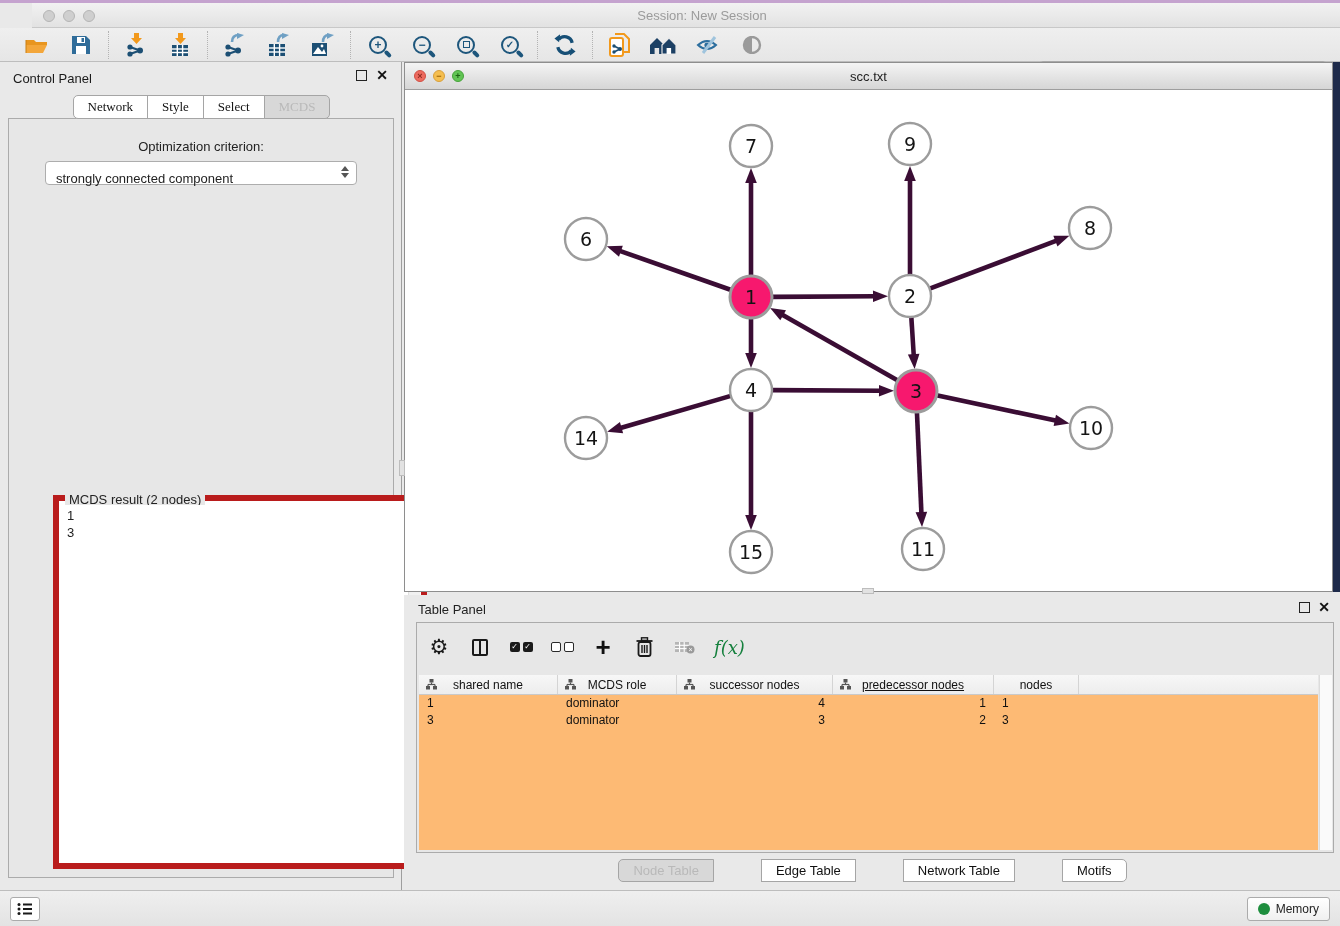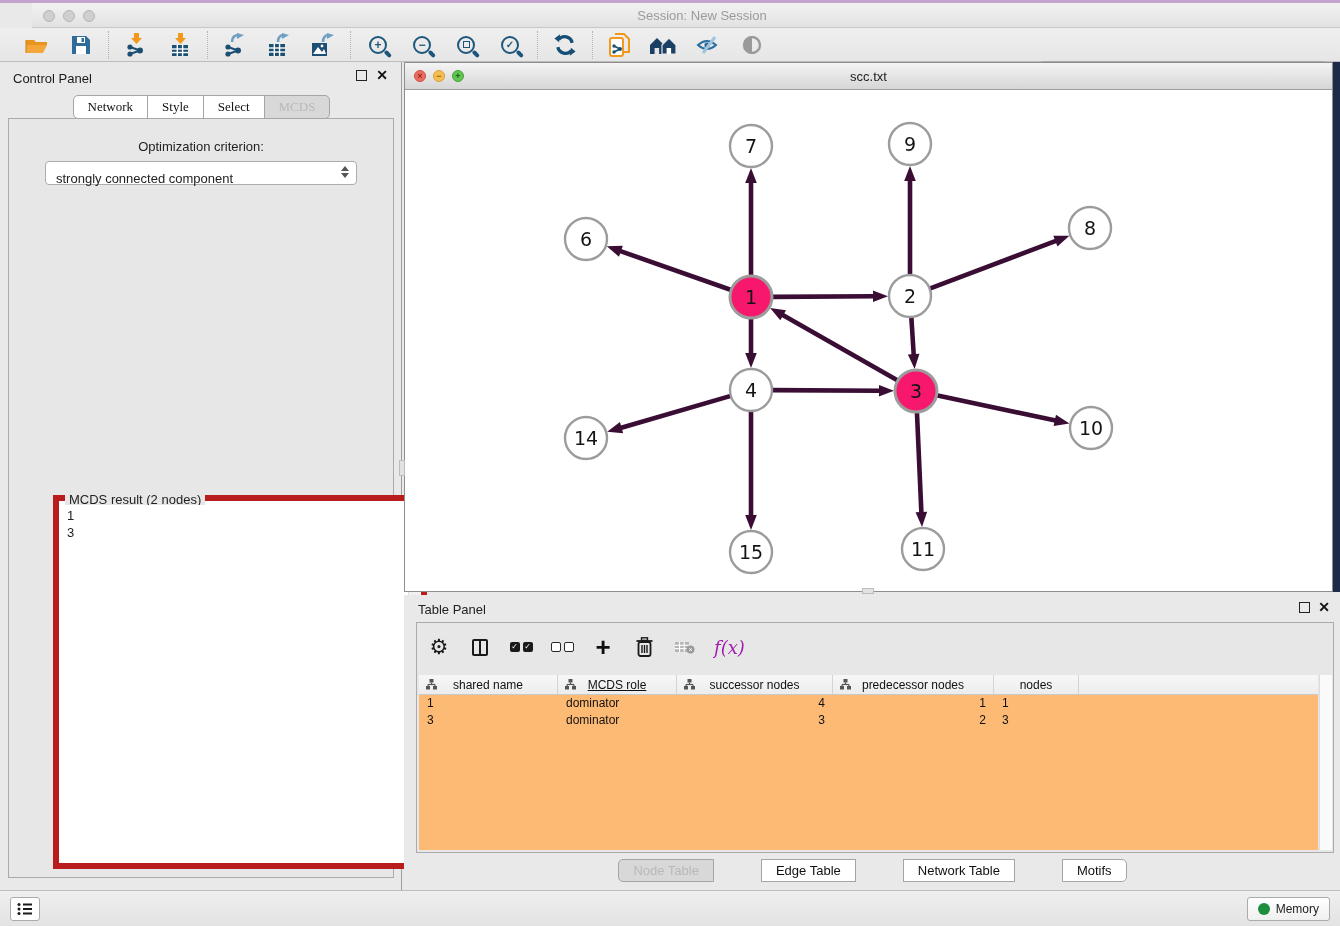--- a/index.html
+++ b/index.html
@@ -90,21 +90,21 @@
   .tp-body { position:absolute; left:12px; top:27px; width:918px; height:231px; border:1px solid #ABABAB; background:#E7E7E7; }
   .tp-toolbar { position:absolute; left:10px; top:6px; height:36px; display:flex; align-items:center; gap:17px; }
   .tp-btn { display:inline-flex; align-items:center; justify-content:center; min-width:24px; height:28px; }
   .gear { font-family:"DejaVu Sans",sans-serif; font-size:21px; color:#1a1a1a; line-height:1; }
   .colsicon { width:16px; height:17px; border:2.2px solid #1a1a1a; border-radius:2px; position:relative; }
   .colsicon::after { content:""; position:absolute; left:50%; top:0; bottom:0; width:2px; background:#1a1a1a; transform:translateX(-50%); }
   .ckpair { display:flex; gap:3px; }
   .ck { width:10px; height:10px; background:#1a1a1a; border-radius:2px; color:#fff; font-size:8px; line-height:10px; text-align:center; }
   .ckempty { width:10px; height:10px; border:1.6px solid #2a2a2a; border-radius:2px; background:#fff; }
   .plus { font-size:26px; font-weight:bold; color:#111; line-height:20px; }
-  .fx { font-family:"DejaVu Serif",serif; font-style:italic; font-size:18px; color:#a21caf; }
+  .fx { font-family:"DejaVu Serif",serif; font-style:italic; font-size:18px; color:#15803d; }
 
   
   .grid-table { position:absolute; left:2px; top:52px; right:15px; bottom:2px; background:#fdba74; overflow:hidden;
     font-size:12px; }
   .gt-header { display:flex; height:20px; background:linear-gradient(#F7F7F7,#EDEDED); border-bottom:1px solid #C9C9C9; }
   .gt-th { position:relative; border-right:1px solid #D4D4D4; display:flex; align-items:center; justify-content:center; color:#111; }
   .gt-th .hicon { position:absolute; left:7px; top:4px; }
   .gt-row { display:flex; height:17px; }
   .gt-td { padding:1px 8px; overflow:hidden; white-space:nowrap; color:#111; }
   .table-scroll { position:absolute; right:1px; top:52px; width:13px; bottom:2px; background:#FAFAFA; border-left:1px solid #DCDCDC; }
@@ -494,21 +494,21 @@
               <rect x="3.5" y="0" width="4" height="3.5" fill="#555"></rect>
               <line x1="5.5" y1="3.5" x2="5.5" y2="5.5" stroke="#555" stroke-width="1.2"></line>
               <line x1="2" y1="5.5" x2="9" y2="5.5" stroke="#555" stroke-width="1.2"></line>
               <line x1="2" y1="5.5" x2="2" y2="7" stroke="#555" stroke-width="1.2"></line>
               <line x1="9" y1="5.5" x2="9" y2="7" stroke="#555" stroke-width="1.2"></line>
               <rect x="0" y="7" width="4" height="3.5" fill="#555"></rect>
               <rect x="7" y="7" width="4" height="3.5" fill="#555"></rect>
             </svg>
             <span>shared name</span>
           </div>
-          <div class="gt-th" style="width: 119px; text-decoration: underline;">
+          <div class="gt-th" style="width: 119px;">
             <svg width="11" height="11" class="hicon">
               <rect x="3.5" y="0" width="4" height="3.5" fill="#555"></rect>
               <line x1="5.5" y1="3.5" x2="5.5" y2="5.5" stroke="#555" stroke-width="1.2"></line>
               <line x1="2" y1="5.5" x2="9" y2="5.5" stroke="#555" stroke-width="1.2"></line>
               <line x1="2" y1="5.5" x2="2" y2="7" stroke="#555" stroke-width="1.2"></line>
               <line x1="9" y1="5.5" x2="9" y2="7" stroke="#555" stroke-width="1.2"></line>
               <rect x="0" y="7" width="4" height="3.5" fill="#555"></rect>
               <rect x="7" y="7" width="4" height="3.5" fill="#555"></rect>
             </svg>
             <span>MCDS role</span>
@@ -518,21 +518,21 @@
               <rect x="3.5" y="0" width="4" height="3.5" fill="#555"></rect>
               <line x1="5.5" y1="3.5" x2="5.5" y2="5.5" stroke="#555" stroke-width="1.2"></line>
               <line x1="2" y1="5.5" x2="9" y2="5.5" stroke="#555" stroke-width="1.2"></line>
               <line x1="2" y1="5.5" x2="2" y2="7" stroke="#555" stroke-width="1.2"></line>
               <line x1="9" y1="5.5" x2="9" y2="7" stroke="#555" stroke-width="1.2"></line>
               <rect x="0" y="7" width="4" height="3.5" fill="#555"></rect>
               <rect x="7" y="7" width="4" height="3.5" fill="#555"></rect>
             </svg>
             <span>successor nodes</span>
           </div>
-          <div class="gt-th" style="width: 161px;">
+          <div class="gt-th" style="width: 161px; text-decoration: underline;">
             <svg width="11" height="11" class="hicon">
               <rect x="3.5" y="0" width="4" height="3.5" fill="#555"></rect>
               <line x1="5.5" y1="3.5" x2="5.5" y2="5.5" stroke="#555" stroke-width="1.2"></line>
               <line x1="2" y1="5.5" x2="9" y2="5.5" stroke="#555" stroke-width="1.2"></line>
               <line x1="2" y1="5.5" x2="2" y2="7" stroke="#555" stroke-width="1.2"></line>
               <line x1="9" y1="5.5" x2="9" y2="7" stroke="#555" stroke-width="1.2"></line>
               <rect x="0" y="7" width="4" height="3.5" fill="#555"></rect>
               <rect x="7" y="7" width="4" height="3.5" fill="#555"></rect>
             </svg>
             <span>predecessor nodes</span>

